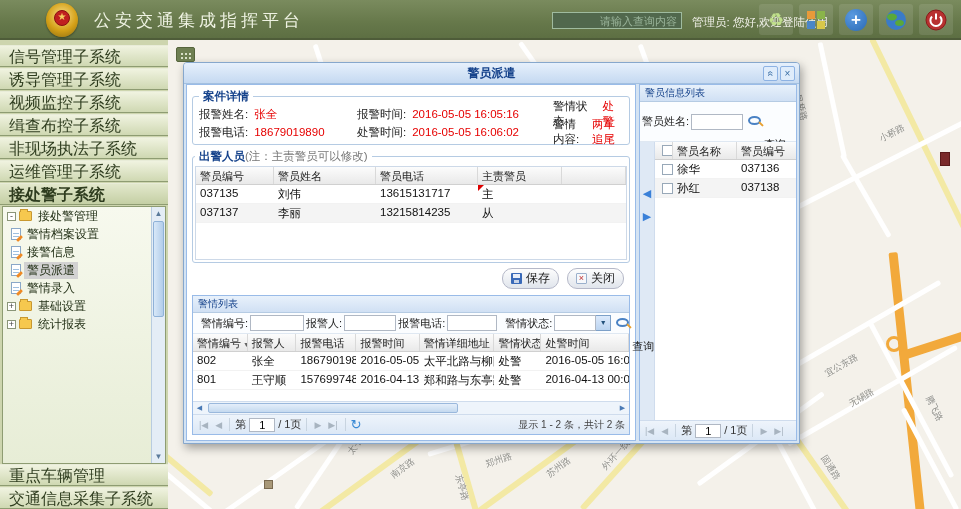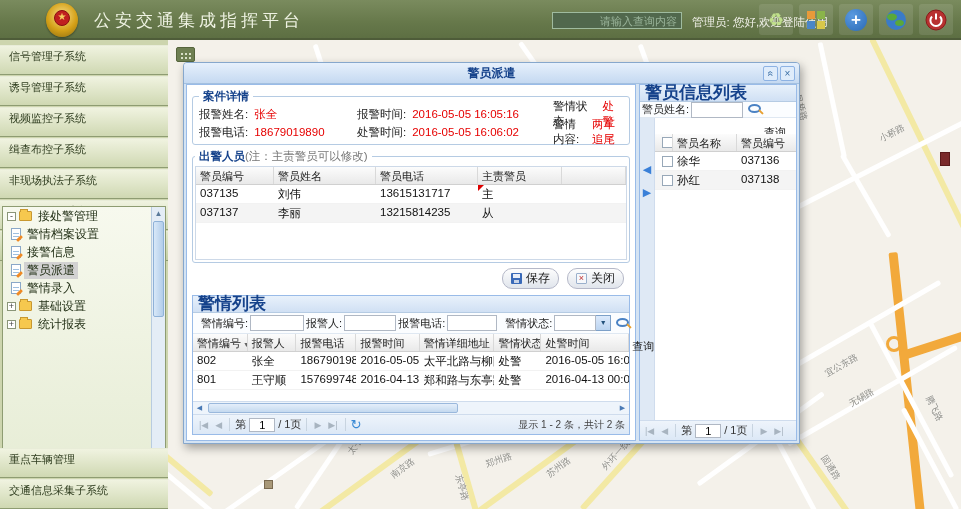--- a/index.html
+++ b/index.html
@@ -33,22 +33,22 @@
   .hicon { width:34px; height:31px; border:0; border-radius:3px; background:rgba(255,255,255,.10); display:flex; align-items:center; justify-content:center; cursor:pointer; }
   .hicon .rec { color:#bfe08a; font-size:18px; line-height:18px; }
   .tiles { display:grid; grid-template-columns:8px 8px; grid-template-rows:8px 8px; gap:2px; }
   .tiles i:nth-child(1){background:#e89a3a;} .tiles i:nth-child(2){background:#8ab44a;}
   .tiles i:nth-child(3){background:#4a86c8;} .tiles i:nth-child(4){background:#d8c84a;}
   .plus-circle { width:22px; height:22px; border-radius:50%; background:radial-gradient(circle at 35% 30%, #5a9ae0, #2a6ab5); color:#fff;
     font-size:17px; font-weight:bold; line-height:21px; text-align:center; }
 
   
   .sidebar { position:absolute; left:0; top:40px; width:168px; bottom:0; background:#cdd5ae; z-index:4; padding-top:5px; }
-  .acc-item { height:30px; margin:0 0 1px 0; background:linear-gradient(#f0f3e0,#cfd8b2); border-top:1px solid #e8ecd8;
-    border-bottom:1px solid #8e9c72; color:#2f3d1f; font-size:11px; line-height:21px; padding-left:9px; cursor:pointer; }
+  .acc-item { height:22px; margin:0 0 1px 0; background:linear-gradient(#f0f3e0,#cfd8b2); border-top:1px solid #e8ecd8;
+    border-bottom:1px solid #8e9c72; color:#2f3d1f; font-size:16px; line-height:21px; padding-left:9px; cursor:pointer; }
   .acc-item.active { background:linear-gradient(#e2e8cc,#c4cfa4); font-weight:bold; }
   .tree { position:absolute; left:2px; top:166px; width:164px; height:258px; background:linear-gradient(#f7f9ee,#e7edd6);
     border:1px solid #8e9c72; overflow:hidden; }
   .trow { height:18px; display:flex; align-items:center; gap:3px; padding-left:4px; font-size:12px; color:#1c2a10; white-space:nowrap; }
   .trow .lbl { padding:0 3px; cursor:pointer; }
   .trow .lbl.sel { background:#d2d2d2; }
   .indent1 { padding-left:8px; }
   .exp { width:9px; height:9px; border:1px solid #8a9578; background:#fff; font-size:9px; line-height:7px; text-align:center; color:#444; flex:0 0 9px; cursor:pointer; }
   .folder { width:13px; height:10px; background:#f6c84e; border:1px solid #c89830; border-radius:1px; position:relative; flex:0 0 13px; }
   .folder::before { content:""; position:absolute; left:0; top:-3px; width:6px; height:2px; background:#f6c84e; border:1px solid #c89830; border-bottom:0; }
@@ -105,21 +105,21 @@
   .btn { display:flex; align-items:center; gap:4px; height:21px; padding:0 8px; font-size:12px; color:#222;
     background:linear-gradient(#fdfdfd,#e0e5ec); border:1px solid #b5b8c8; border-radius:10px; cursor:pointer; }
   .icon-save { width:11px; height:11px; background:#3a6ab8; border-radius:1px; position:relative; }
   .icon-save::before { content:""; position:absolute; left:2px; top:1px; width:7px; height:4px; background:#e8eef8; }
   .icon-save::after { content:""; position:absolute; left:3px; bottom:1px; width:5px; height:3px; background:#c8d4e8; }
   .icon-x { width:11px; height:11px; background:#f6f8fb; border:1px solid #9ab0cc; color:#c03030; font-size:9px; line-height:9px; text-align:center; border-radius:1px; }
 
   .panel { border:1px solid #99bbe8; background:#fff; display:flex; flex-direction:column; }
   .panel.alert { margin:2px; flex:1; }
   .panel-hd { height:17px; background:linear-gradient(#e8f1fb,#d0e0f4); border-bottom:1px solid #b5cbe3;
-    font-size:17px; font-weight:bold; color:#15428b; line-height:16px; padding-left:5px; }
+    font-size:10px; font-weight:normal; color:#15428b; line-height:16px; padding-left:5px; }
   .toolbar { height:21px; display:flex; align-items:center; gap:2px; padding:0 2px; background:#fbfdff; border-bottom:1px solid #dfe8f2; font-size:11px; color:#222; white-space:nowrap; }
   .tsep { width:1px; height:13px; background:#c8d4e0; margin:0 2px; }
   .tin { height:16px; border:1px solid #b0b8c4; font-size:11px; padding:0 2px; }
   .combo { display:flex; }
   .combo-btn { width:15px; height:16px; background:linear-gradient(#dceafc,#bcd4f0); border:1px solid #7da0c8; border-left:0;
     font-size:7px; color:#24527c; text-align:center; line-height:14px; cursor:pointer; }
   .mag { width:9px; height:9px; border:2px solid #4a82c4; border-radius:50%; position:relative; flex:0 0 13px; margin:0 1px 2px 3px; }
   .mag::after { content:""; position:absolute; width:6px; height:2px; background:#e8a030; transform:rotate(45deg); right:-5px; bottom:-2px; border-radius:1px; }
   .qlink { cursor:pointer;margin-top:46px; }
   .ac1{width:62px;} .ac2{width:55px;} .ac3{width:68px;} .ac4{width:72px;} .ac5{width:85px;} .ac6{width:53px;} .ac7{width:100px;}
@@ -136,21 +136,21 @@
   .pg-in { width:26px; height:14px; border:1px solid #b0b8c4; font-size:11px; text-align:center; }
   .refresh { color:#3a8ad5; font-size:13px; cursor:pointer; }
   .summary { margin-left:auto; font-size:10px; color:#444; }
 
   
   .officer { flex:1; background:#fff; border:1px solid #99bbe8; display:flex; flex-direction:column; }
   .obody { flex:1; display:flex; overflow:hidden; }
   .gutter { width:15px; background:#dfe9f5; border-right:1px solid #cfdced; display:flex; flex-direction:column; align-items:center;
     padding-top:46px; gap:12px; }
   .tarrow { color:#3a80d8; font-size:11px; cursor:pointer; line-height:11px; }
-  .ogrid { flex:1;margin-top:16px; }
+  .ogrid { flex:1; }
   .cb { width:11px; height:11px; background:#fff; border:1px solid #98a8b8; flex:0 0 11px; margin:0 3px; cursor:pointer; }
   .oc-cb { width:18px; display:flex; align-items:center; }
   .oc1{width:64px;} .oc2{width:58px;}
   .opager { height:20px; background:linear-gradient(#eef4fb,#dce8f6); border-top:1px solid #cfdced; display:flex; align-items:center; gap:3px; padding:0 3px; font-size:11px; color:#333; }
 </style>
 </head>
 <body>
 
 <div class="map">
   <div class="road w" style="left:315px;top:2px;width:55px;transform:rotate(72deg)"></div>
@@ -447,21 +447,21 @@
           <span class="pbtn">▶|</span>
           <span class="tsep"></span>
           <span class="refresh">↻</span>
           <span class="summary">显示 1 - 2 条，共计 2 条</span>
         </div>
       </div>
     </div>
 
     <div class="officer">
       <div class="panel-hd">警员信息列表</div>
-      <div class="toolbar" style="height:16px">
+      <div class="toolbar" style="height:40px">
         <span>警员姓名:</span>
         <input class="tin" style="width: 52px;">
         <span class="mag"></span>
         <span class="qlink">查询</span>
       </div>
       <div class="obody">
         <div class="gutter">
           <span class="tarrow">◀</span>
           <span class="tarrow">▶</span>
         </div>

